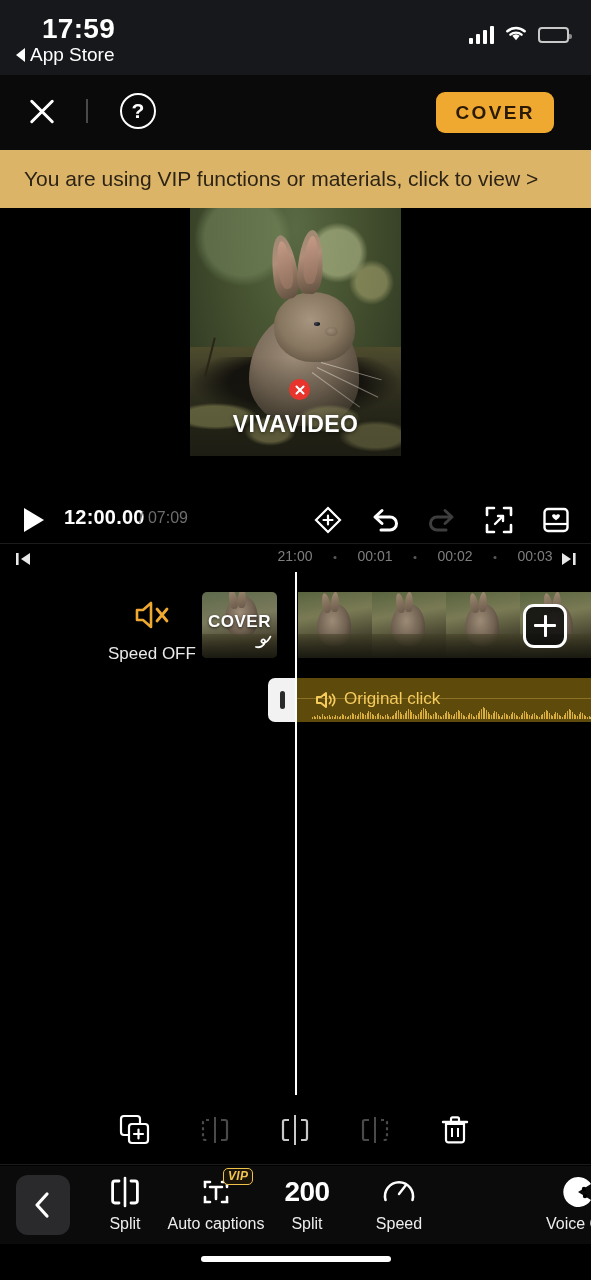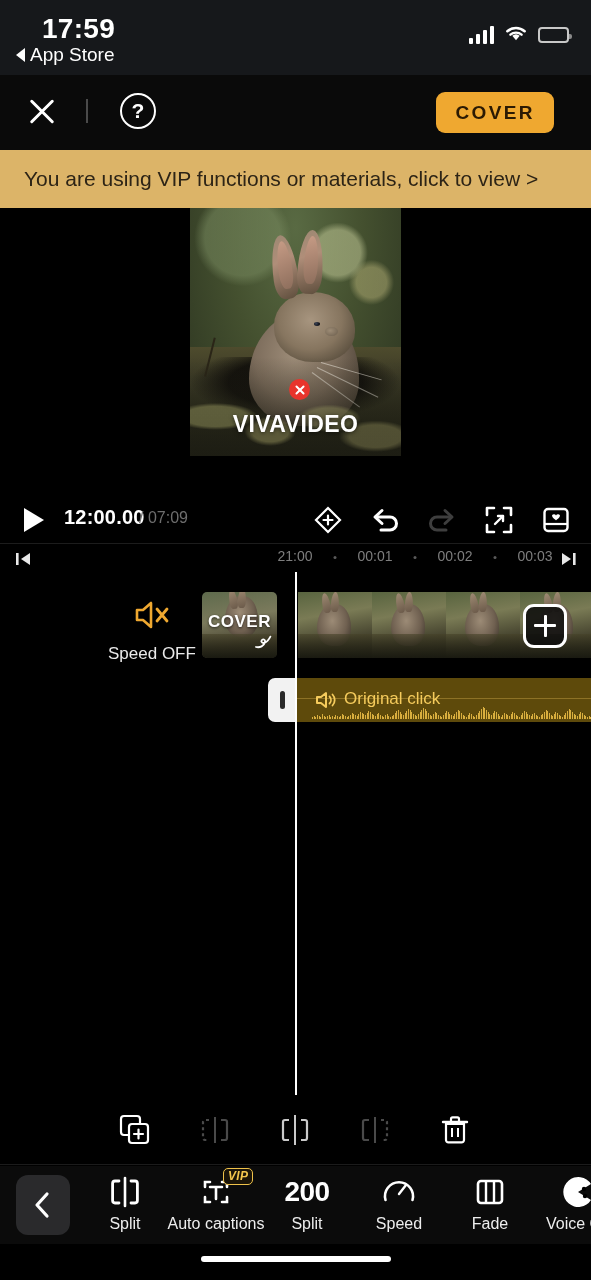--- a/index.html
+++ b/index.html
@@ -798,29 +798,20 @@
     <div class="tool" style="left:399px">
       <span class="t-ico">
         <svg width="36" height="34" viewBox="0 0 36 34">
             <path d="M4.5 25 A14 14 0 1 1 31.5 25" stroke="#fff" stroke-width="2.6" fill="none" stroke-linecap="round"></path>
             <path d="M18 19 L25 10" stroke="#fff" stroke-width="2.4" stroke-linecap="round"></path>
           </svg>
       </span>
       <span class="t-lab">Speed</span>
     </div>
 
-    <div class="tool" style="left:490px">
-      <span class="t-ico">
-        <svg width="36" height="34" viewBox="0 0 36 34">
-            <rect x="6" y="6" width="24" height="22" rx="3" stroke="#fff" stroke-width="2.6" fill="none"></rect>
-            <path d="M14 6 V28 M22 6 V28" stroke="#fff" stroke-width="2.4"></path>
-          </svg>
-      </span>
-      <span class="t-lab">Fade</span>
-    </div>
 
     <div class="tool" style="left:578px">
       <span class="t-ico">
         <svg width="36" height="34" viewBox="0 0 36 34">
             <path d="M18 17 L31 9 A15 15 0 1 0 31 25 Z" fill="#fff"></path>
             <circle cx="24" cy="14" r="2.2" fill="#000"></circle>
             <circle cx="25" cy="21" r="2.2" fill="#000"></circle>
           </svg>
       </span>
       <span class="t-lab">Voice Ch</span>

